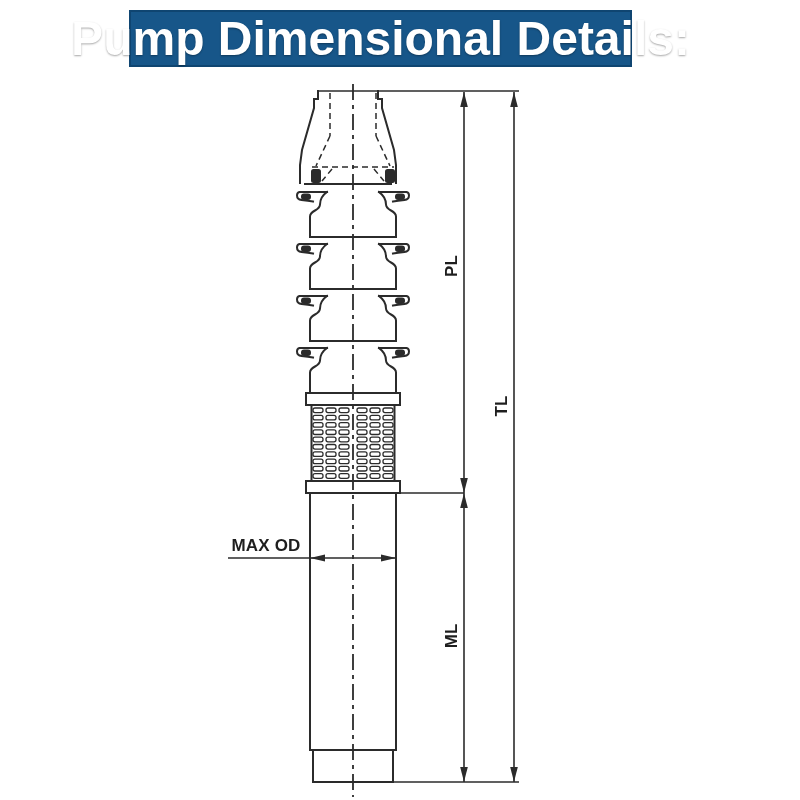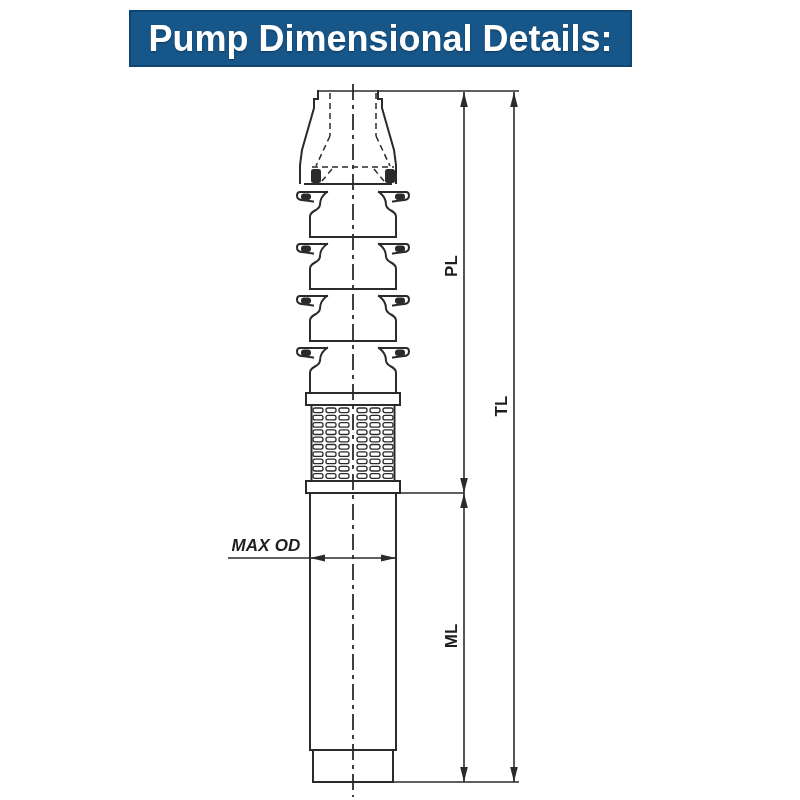--- a/index.html
+++ b/index.html
@@ -12,39 +12,39 @@
   body{
     width:800px;height:800px;position:relative;background:var(--bg);
     font-family:"Liberation Sans",sans-serif;overflow:hidden;
   }
   .title-bar{
     position:absolute;left:129px;top:10px;width:499px;height:53px;
     background:var(--title-bg);border:2px solid var(--title-border);
     display:flex;align-items:center;justify-content:center;
   }
   .title-bar .title-text{
-    color:#fff;font-size:36px;font-weight:bold;letter-spacing:0px;
+    color:#fff;font-size:48px;font-weight:bold;letter-spacing:0px;
     text-shadow:0 1px 2px rgba(0,0,0,0.35);white-space:nowrap;
   }
   svg.drawing{position:absolute;left:0;top:0;}
   
   .ol{stroke:var(--line);stroke-width:2;fill:none;stroke-linecap:square;}
   .thin{stroke:var(--line);stroke-width:1.6;fill:none;stroke-linecap:butt;}
   .hid{stroke:var(--line);stroke-width:1.5;fill:none;stroke-dasharray:6 4;}
   .cl{stroke:var(--line);stroke-width:1.8;fill:none;stroke-dasharray:16 5 4 5;}
   .blob{fill:var(--line);stroke:none;}
   .arrow{fill:var(--line);stroke:none;}
   .slots rect{stroke:var(--line);stroke-width:1.3;fill:none;}
   
   .dim-label{
     position:absolute;font-weight:bold;font-size:17px;color:#1e1e1e;
     text-align:center;white-space:nowrap;
   }
   .vlabel{width:30px;height:30px;line-height:30px;transform:rotate(-90deg);}
-  .hlabel{width:84px;height:18px;line-height:18px;letter-spacing:0.2px;font-style:italic;}
+  .hlabel{width:84px;height:18px;line-height:18px;letter-spacing:0.2px;}
 </style>
 </head>
 <body>
 
 <div class="title-bar">
   <span class="title-text">Pump Dimensional Details:</span>
 </div>
 
 <svg class="drawing" width="800" height="800" viewBox="0 0 800 800">
 

